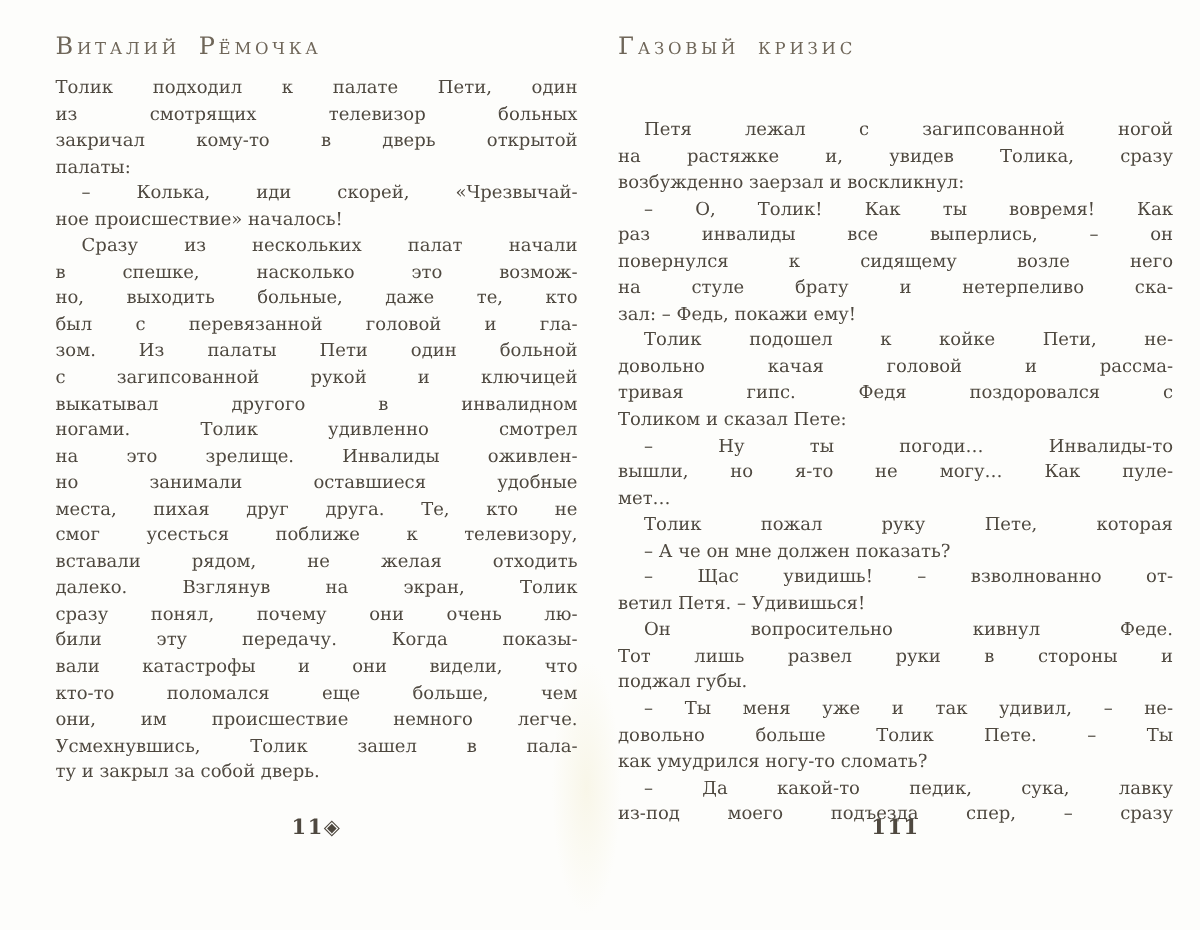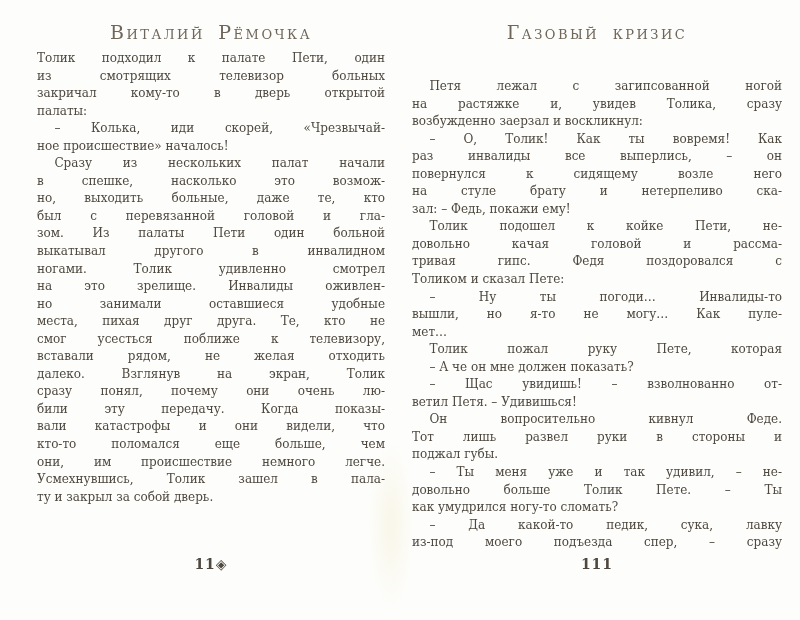--- a/index.html
+++ b/index.html
@@ -10,23 +10,22 @@
     font-family: "DejaVu Serif", "Liberation Serif", serif;
     overflow:hidden;
   }
   .spine-tint {
     position:absolute; left:368px; top:440px; width:46px; height:170px;
     background: radial-gradient(closest-side, rgba(243,238,210,0.45), rgba(243,238,210,0));
     pointer-events:none;
   }
   .running-header {
     position:absolute; top:21px;
-    text-align:center;
     font-variant: small-caps;
-    font-size:19px;
+    font-size:16px;
     letter-spacing:2.5px;
     word-spacing:5px;
     color: var(--header-ink, #6f6659);
   }
   .header-left  { left:37px;  width:348px; }
   .header-right { left:412px; width:370px; }
   .page-text {
     position:absolute; top:50px;
     color: var(--ink, #4e483f);
     font-size:12px;
@@ -35,21 +34,21 @@
   .text-right { left:412px; width:370px;margin-top:28px; }
   .line {
     line-height:17.55px;
     text-align:justify;
     text-align-last:justify;
     -moz-text-align-last:justify;
   }
   .line.first { text-indent:1.45em; }
   .line.last  { text-align-last:left; -moz-text-align-last:left; }
   .page-number {
-    position:absolute; top:556px;
+    position:absolute; top:544px;
     text-align:center;
     font-size:14px;
     font-weight:bold;
     letter-spacing:1px;
     color: var(--ink, #4e483f);
   }
   .num-left  { left:37px;  width:348px; }
   .num-right { left:412px; width:370px; }
 </style>
 </head>
@@ -66,20 +65,21 @@
     <div class="line">из смотрящих телевизор больных</div>
     <div class="line">закричал кому-то в дверь открытой</div>
     <div class="line last">палаты:</div>
     <div class="line first">– Колька, иди скорей, «Чрезвычай-</div>
     <div class="line last">ное происшествие» началось!</div>
     <div class="line first">Сразу из нескольких палат начали</div>
     <div class="line">в спешке, насколько это возмож-</div>
     <div class="line">но, выходить больные, даже те, кто</div>
     <div class="line">был с перевязанной головой и гла-</div>
     <div class="line">зом. Из палаты Пети один больной</div>
+    <div class="line">с загипсованной рукой и ключицей</div>
     <div class="line">выкатывал другого в инвалидном</div>
     <div class="line">ногами. Толик удивленно смотрел</div>
     <div class="line">на это зрелище. Инвалиды оживлен-</div>
     <div class="line">но занимали оставшиеся удобные</div>
     <div class="line">места, пихая друг друга. Те, кто не</div>
     <div class="line">смог усесться поближе к телевизору,</div>
     <div class="line">вставали рядом, не желая отходить</div>
     <div class="line">далеко. Взглянув на экран, Толик</div>
     <div class="line">сразу понял, почему они очень лю-</div>
     <div class="line">били эту передачу. Когда показы-</div>

